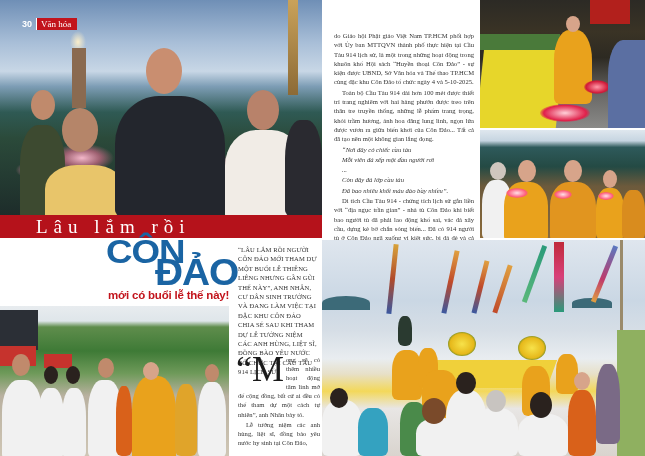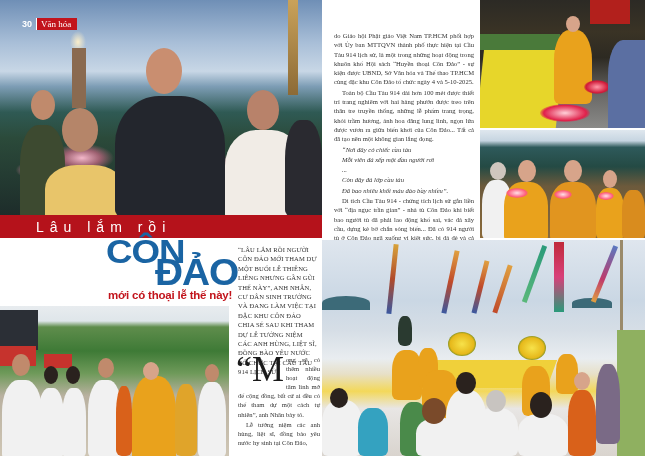--- a/index.html
+++ b/index.html
@@ -29,21 +29,21 @@
   .page-num { color: #fff; font-weight: bold; font-family: "Liberation Sans", sans-serif; font-size: 9px; }
   .section-label { background: #c2141c; color: #fff; padding: 1px 6px 1px 4px; border-left: 1px solid #fff; }
 
   
   #title-band {
     position: absolute; left: 0; top: 215px; width: 322px; height: 23px;
     background: #b5121b;
   }
   #kicker {
     position: absolute; left: 36px; top: 1px; color: #fff;
-    font-family: Liberation Sans, sans-serif; font-size: 14px; letter-spacing: 6px; line-height: 22px;
+    font-family: Liberation Serif, serif; font-size: 19px; letter-spacing: 6px; line-height: 22px;
   }
 
   
   #headline-con, #headline-dao {
     position: absolute; font-family: "Liberation Sans", sans-serif; font-weight: 900; color: #1a64a3;
     letter-spacing: -1px; transform: scaleX(1.08); transform-origin: left top;
   }
   #headline-con { left: 106px; top: 236px; font-size: 34px; line-height: 30px; }
   #headline-dao { left: 155px; top: 256px; font-size: 36px; line-height: 34px; }
   #headline-sub {
@@ -134,21 +134,21 @@
     <span class="section-label">Văn hóa</span>
   </div>
 </div>
 
 <div id="title-band">
   <div id="kicker">Lâu lắm rồi</div>
 </div>
 
 <div id="headline-con">CÔN</div>
 <div id="headline-dao">ĐẢO</div>
-<div id="headline-sub">mới có thoại lễ thế này!</div>
+<div id="headline-sub">mới có buổi lễ thế này!</div>
 
 <div id="pullquote">“Lâu lắm rồi người Côn Đảo mới tham dự một buổi lễ thiêng liêng nhưng gần gũi thế này”, anh Nhân, cư dân sinh trưởng và đang làm việc tại Đặc khu Côn Đảo chia sẻ sau khi tham dự Lễ tưởng niệm các anh hùng, liệt sĩ, đồng bào yêu nước tổ chức tại Cầu Tàu 914 lịch sử.</div>
 
 <div id="lede">
   <p>
     <span id="dropcap"><span>“</span><span>M</span></span>
     <span>ong sẽ có thêm nhiều hoạt động tâm linh mở để cộng đồng, bất cứ ai đều có thể tham dự một cách tự nhiên”, anh Nhân bày tỏ.</span>
   </p>
   <p>Lễ tưởng niệm các anh hùng, liệt sĩ, đồng bào yêu nước hy sinh tại Côn Đảo,</p>
 </div>

